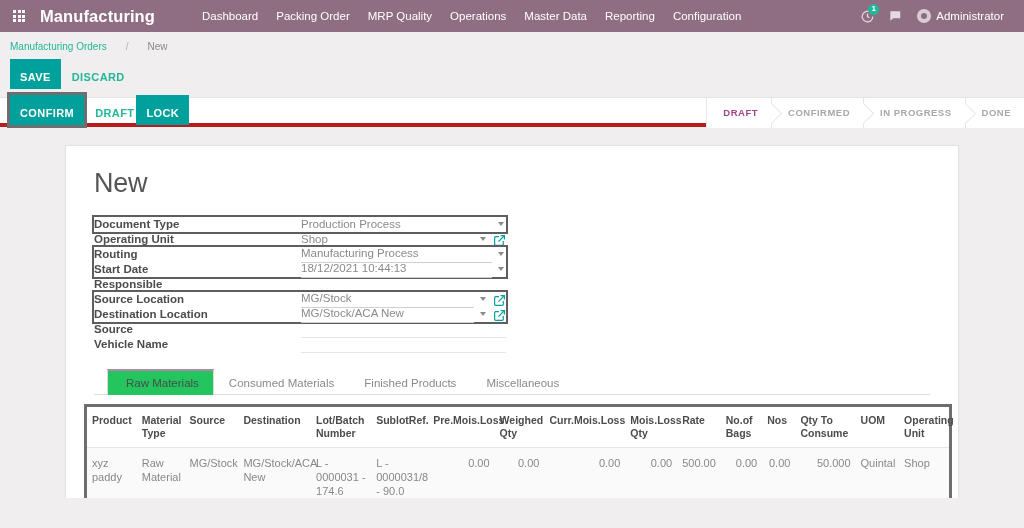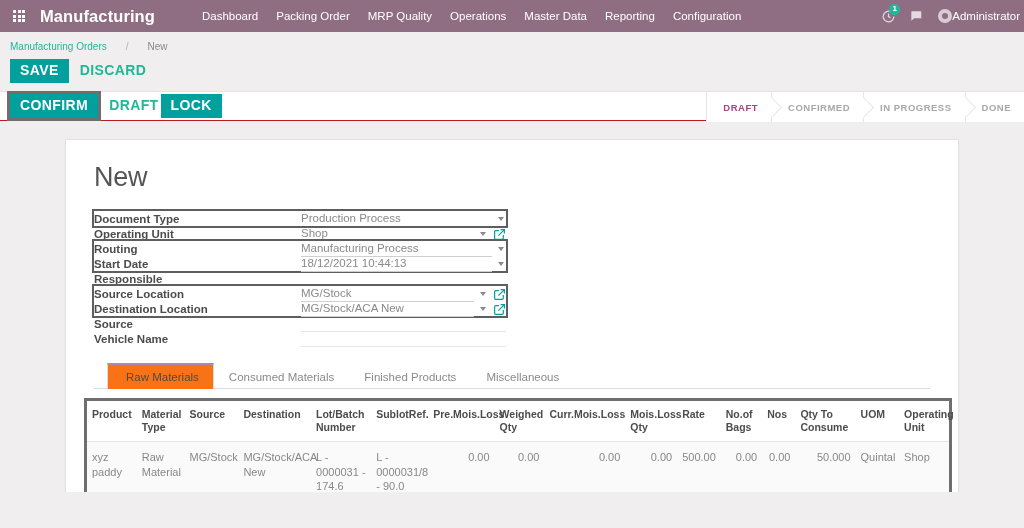--- a/index.html
+++ b/index.html
@@ -76,21 +76,22 @@
     font-size: 8px;
     line-height: 10px;
     min-width: 11px; height: 11px;
     border-radius: 6px;
     text-align: center;
     font-weight: bold;
     padding: 0 2px;
   }
   .user-box {
     display: flex; align-items: center;
-    padding: 0 4px 0 8px;
+    gap: 5px;
+    padding: 0 20px 0 8px;
     cursor: pointer;
     white-space: nowrap;
   }
   .avatar {
     width: 14px; height: 14px;
     border-radius: 50%;
     background: #d8cdd5;
     display: flex; align-items: center; justify-content: center;
   }
   .avatar::after {
@@ -109,36 +110,36 @@
   }
   .bc-link { color: #21b799; cursor: pointer; }
   .bc-sep { color: #b4b4b4; }
   .bc-current { color: #8a8a8a; }
 
   .btnrow-1 {
     padding: 7px 0 8px 10px;
     display: flex; align-items: center; gap: 9px;
   }
   .btn {
-    font-size: 14px;
+    font-size: 11px;
     font-weight: bold;
     letter-spacing: .4px;
-    padding: 3px 10px 5px;
+    padding: 12px 10px 5px;
     border: none;
     cursor: pointer;
     font-family: "Liberation Sans", sans-serif;
     line-height: 1.15;
   }
   .btn-primary { background: #00a09d; color: #fff; }
   .btn-link { background: transparent; color: #21b799; padding-left: 2px; padding-right: 2px; }
 
   .toolbar {
     background: #ffffff;
     border-top: 1px solid #e3e3e3;
-    border-bottom: 1px solid #b91c1c;
+    border-bottom: 4px solid #b91c1c;
     height: 30px;
     display: flex; align-items: center;
     padding-left: 10px;
     position: relative;
   }
   .hl { outline: 3px solid #6e6e6e; outline-offset: 0px; }
   .confirm-wrap { display: inline-flex; }
 
   .statusbar {
     position: absolute;
@@ -266,21 +267,21 @@
     color: #8a8a8a;
     padding: 7px 14px 6px;
     cursor: pointer;
     border: 1px solid transparent;
     border-bottom: none;
     margin-bottom: -1px;
     white-space: nowrap;
   }
   .tab.active {
     color: #4c4c4c;
-    background: #f97316;
+    background: #22c55e;
     border-color: #dcdcdc;
     border-top: 2px solid #b08aa4;
     padding-top: 6px;
     padding-left: 18px;
   }
 
   .tablewrap {
     margin: 9px -22px 0 -10px;
     border: 3px solid #6e6e6e;
     background: #fff;

